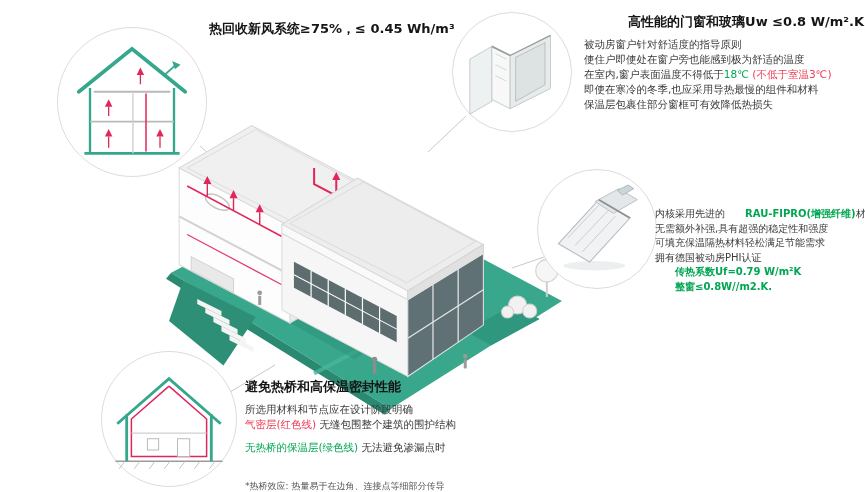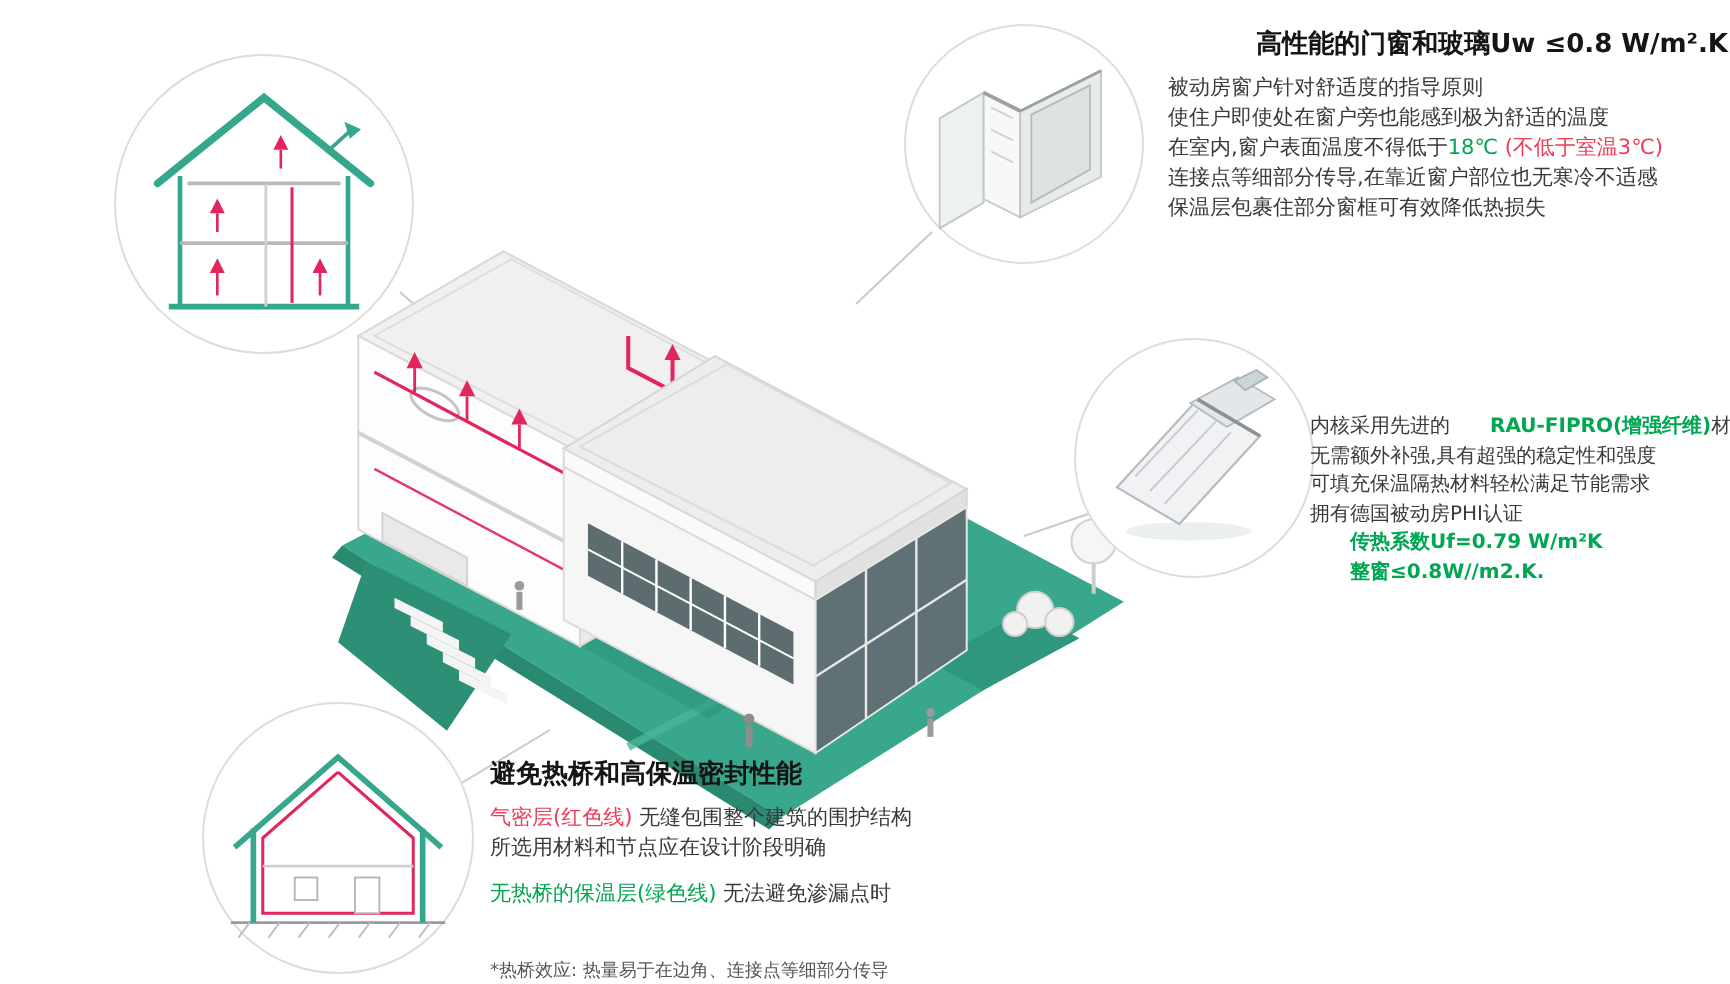--- a/index.html
+++ b/index.html
@@ -199,46 +199,47 @@
       </g>
       <g>
         <line x1="27" y1="82" x2="107" y2="82" stroke="#cfcfcf" stroke-width="1.5"></line>
         <rect x="44" y="88" width="12" height="12" fill="#ffffff" stroke="#b5b5b5"></rect>
         <rect x="76" y="88" width="13" height="19" fill="#ffffff" stroke="#b5b5b5"></rect>
       </g>
     </svg>
   </div>
 
   <div class="txt t-vent">
+    <div class="title line">热回收新风系统≥75%，≤ 0.45 Wh/m³</div>
   </div>
 
   <div class="txt t-win">
     <div class="title line">高性能的门窗和玻璃Uw ≤0.8 W/m².K</div>
     <div class="body">
       <div class="line">被动房窗户针对舒适度的指导原则</div>
       <div class="line">使住户即使处在窗户旁也能感到极为舒适的温度</div>
       <div class="line"><span>在室内,窗户表面温度不得低于</span><span class="green">18℃</span><span class="red"> (不低于室温3℃)</span></div>
-      <div class="line">连接点等细部分传导,在靠近窗户部位也无寒冷不适感</div>
+      <div class="line">即使在寒冷的冬季,也应采用导热最慢的组件和材料</div>
       <div class="line">保温层包裹住部分窗框可有效降低热损失</div>
     </div>
   </div>
 
   <div class="txt t-profile">
     <div class="line"><span>内核采用先进的</span><span class="gbold">RAU-FIPRO(增强纤维)</span><span>材料</span></div>
     <div class="line">无需额外补强,具有超强的稳定性和强度</div>
     <div class="line">可填充保温隔热材料轻松满足节能需求</div>
     <div class="line">拥有德国被动房PHI认证</div>
     <div class="line gbold">传热系数Uf=0.79 W/m²K</div>
     <div class="line gbold">整窗≤0.8W//m2.K.</div>
   </div>
 
   <div class="txt t-thermal">
     <div class="title line">避免热桥和高保温密封性能</div>
     <div class="body">
+      <div class="line">所选用材料和节点应在设计阶段明确</div>
       <div class="line"><span class="rbold">气密层(红色线)</span><span> 无缝包围整个建筑的围护结构</span></div>
-      <div class="line">所选用材料和节点应在设计阶段明确</div>
       <div class="gap"></div>
       <div class="line"><span class="green">无热桥的保温层(绿色线)</span><span> 无法避免渗漏点时</span></div>
       <div class="foot">*热桥效应: 热量易于在边角、连接点等细部分传导</div>
     </div>
   </div>
 
 </div>
 
 </body></html>

